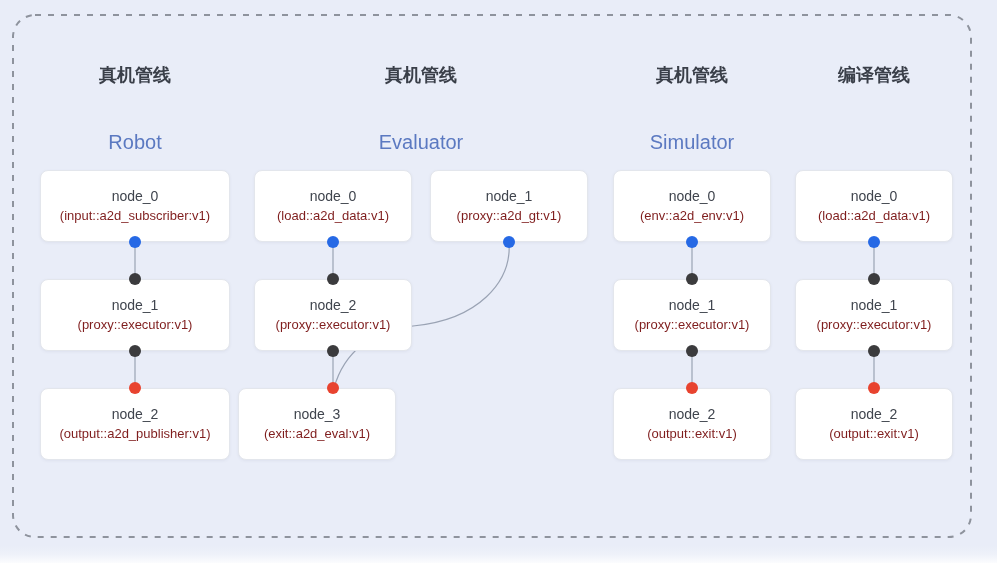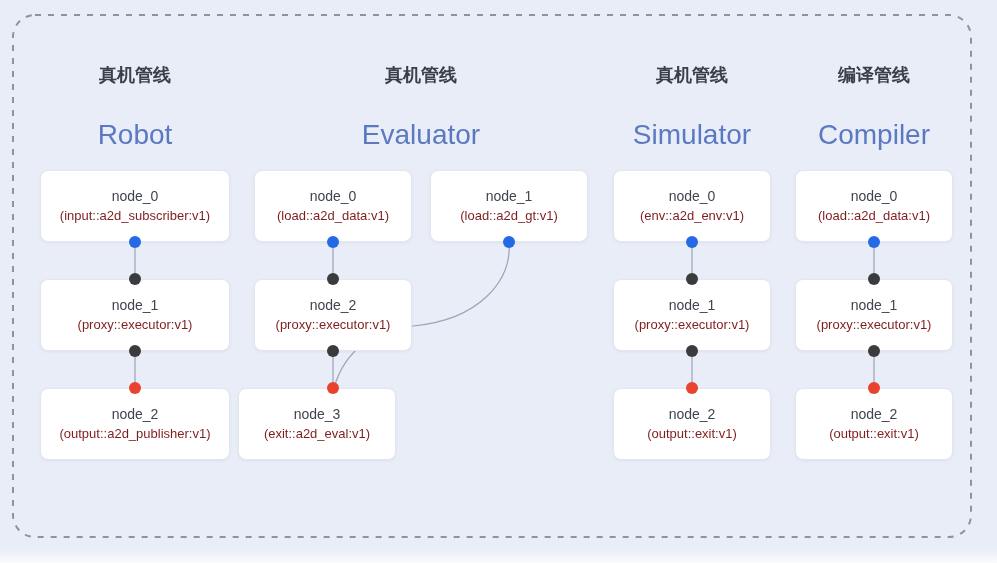--- a/index.html
+++ b/index.html
@@ -9,22 +9,22 @@
     font-family:"Liberation Sans","DejaVu Sans",sans-serif;
   }
   svg.layer{position:absolute;left:0;top:0;pointer-events:none;}
   .layer-edges{z-index:1;}
   .layer-dots{z-index:3;}
   .pipe-title-zh{
     position:absolute;top:63px;height:24px;line-height:24px;
     font-size:18px;font-weight:700;color:#3a3f49;text-align:center;z-index:2;
   }
   .pipe-title-en{
-    position:absolute;top:122px;height:26px;line-height:26px;
-    font-size:28px;font-weight:400;color:#5b79c1;text-align:center;z-index:2;
+    position:absolute;top:129px;height:26px;line-height:26px;
+    font-size:20px;font-weight:400;color:#5b79c1;text-align:center;z-index:2;
   }
   .node{
     position:absolute;height:72px;box-sizing:border-box;z-index:2;
     background:#ffffff;border:1px solid #e3e6ec;border-radius:8px;
     box-shadow:0 1px 3px rgba(80,90,120,0.07);
     display:flex;flex-direction:column;align-items:center;justify-content:center;gap:3px;
     cursor:default;
   }
   .node .name{font-size:14px;color:#3f444d;line-height:17px;}
   .node .impl{font-size:13px;color:#7f1d1d;line-height:16px;}
@@ -53,42 +53,41 @@
     <line class="edge" x1="874" y1="351" x2="874" y2="388" stroke="#9aa3b4"></line>
   </svg>
 
   <div class="pipe-title-zh" style="left:40px;width:190px;">真机管线</div>
   <div class="pipe-title-en" style="left:40px;width:190px;">Robot</div>
   <div class="pipe-title-zh" style="left:254px;width:334px;">真机管线</div>
   <div class="pipe-title-en" style="left:254px;width:334px;">Evaluator</div>
   <div class="pipe-title-zh" style="left:613px;width:158px;">真机管线</div>
   <div class="pipe-title-en" style="left:613px;width:158px;text-align:center;">Simulator</div>
   <div class="pipe-title-zh" style="left:795px;width:158px;">编译管线</div>
-  <div class="pipe-title-en" style="left:795px;width:158px;">Compiler</div>
 
   <div class="node" style="left:40px;top:170px;width:190px;">
     <div class="name">node_0</div>
     <div class="impl">(input::a2d_subscriber:v1)</div>
   </div>
   <div class="node" style="left:40px;top:279px;width:190px;">
     <div class="name">node_1</div>
     <div class="impl">(proxy::executor:v1)</div>
   </div>
   <div class="node" style="left:40px;top:388px;width:190px;">
     <div class="name">node_2</div>
     <div class="impl">(output::a2d_publisher:v1)</div>
   </div>
 
   <div class="node" style="left:254px;top:170px;width:158px;">
     <div class="name">node_0</div>
     <div class="impl">(load::a2d_data:v1)</div>
   </div>
   <div class="node" style="left:430px;top:170px;width:158px;">
     <div class="name">node_1</div>
-    <div class="impl">(load::a2d_gt:v1)</div>
+    <div class="impl">(proxy::a2d_gt:v1)</div>
   </div>
   <div class="node" style="left:254px;top:279px;width:158px;">
     <div class="name">node_2</div>
     <div class="impl">(proxy::executor:v1)</div>
   </div>
   <div class="node" style="left:238px;top:388px;width:158px;">
     <div class="name">node_3</div>
     <div class="impl">(exit::a2d_eval:v1)</div>
   </div>
 

